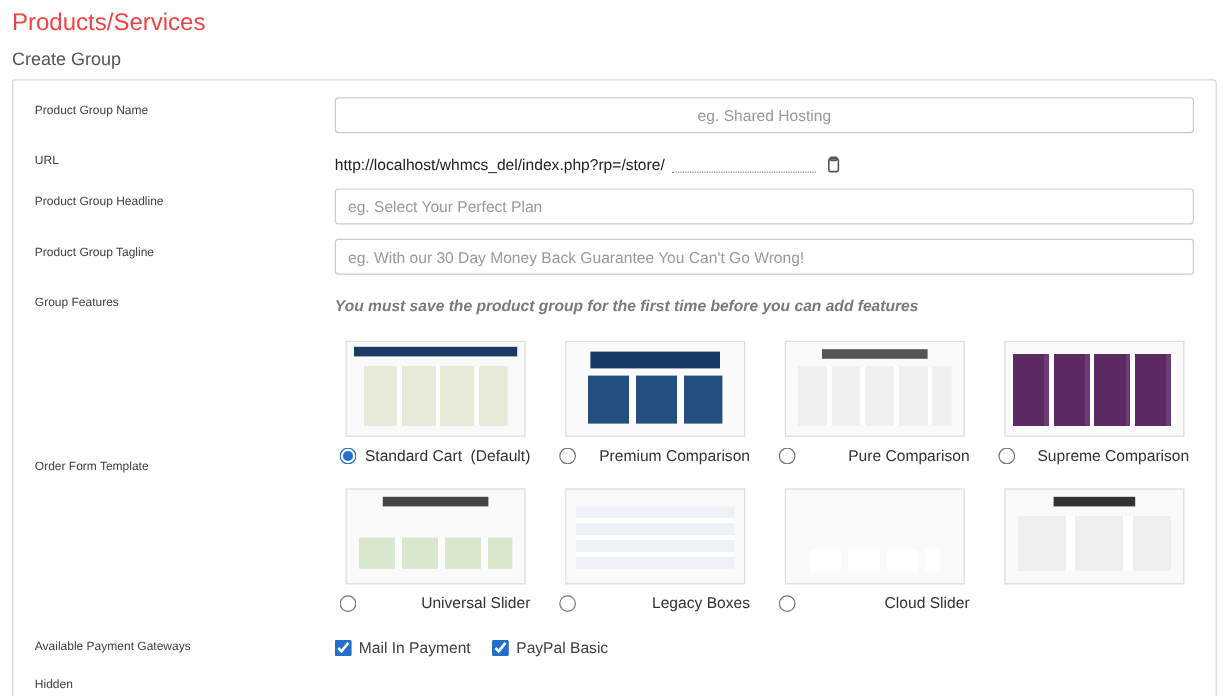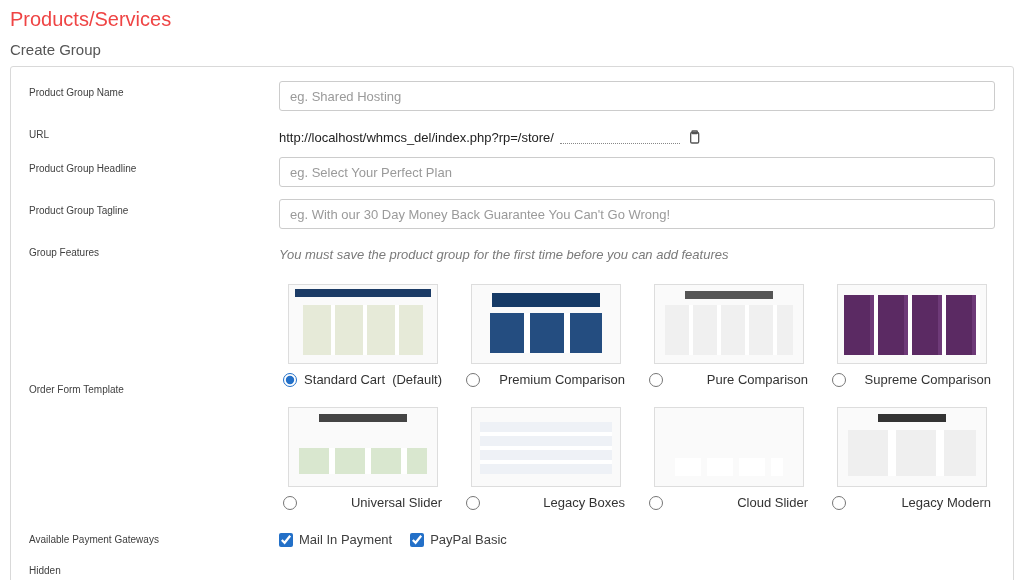--- a/index.html
+++ b/index.html
@@ -47,21 +47,21 @@
   input[type=text].fc {
     height: 30px;
     border: 1px solid #ccc;
     border-radius: 3px;
     padding: 0 10px;
     font-size: 13px;
     color: #555;
     width: 100%;
   }
   input[type=text].fc::placeholder { color: #9a9a9a; font-style: normal; }
-  .w-sm { width: 340px; }
+  .w-sm { width: 340px; text-align: center; }
   .w-lg { width: 590px; }
   .url-line {
     display: flex;
     align-items: center;
     gap: 6px;
     font-size: 13px;
     color: #333;
     padding-top: 6px;
   }
   .url-base { color: #222; }
@@ -74,20 +74,21 @@
   }
   .clip-icon {
     width: 16px; height: 16px; cursor: pointer;
     color: #555;
   }
   .hint-text {
     font-style: italic;
     color: #7a7a7a;
     padding-top: 6px;
     font-size: 13px;
+    font-weight: bold;
   }
   .templates {
     display: grid;
     grid-template-columns: repeat(4, 1fr);
     gap: 20px 24px;
     padding: 10px 4px 6px 4px;
   }
   .tpl { text-align: center; }
   .tpl .thumb {
     width: 150px; height: 80px;
@@ -235,24 +236,20 @@
           </div>
           <div class="tpl">
             <div class="thumb th-cloud"></div>
             <div class="radio-row">
               <input type="radio" name="tpl" style="">
               <span>Cloud Slider</span>
             </div>
           </div>
           <div class="tpl">
             <div class="thumb th-legacymod"></div>
-            <div class="radio-row">
-              <input type="radio" name="tpl" style="">
-              <span>Legacy Modern</span>
-            </div>
           </div>
         </div>
     </div>
   </div>
 
   <div class="form-row">
     <label class="col-label">Available Payment Gateways</label>
     <div class="col-field">
       <div class="chk-inline" id="gateways-row">
           <label>

